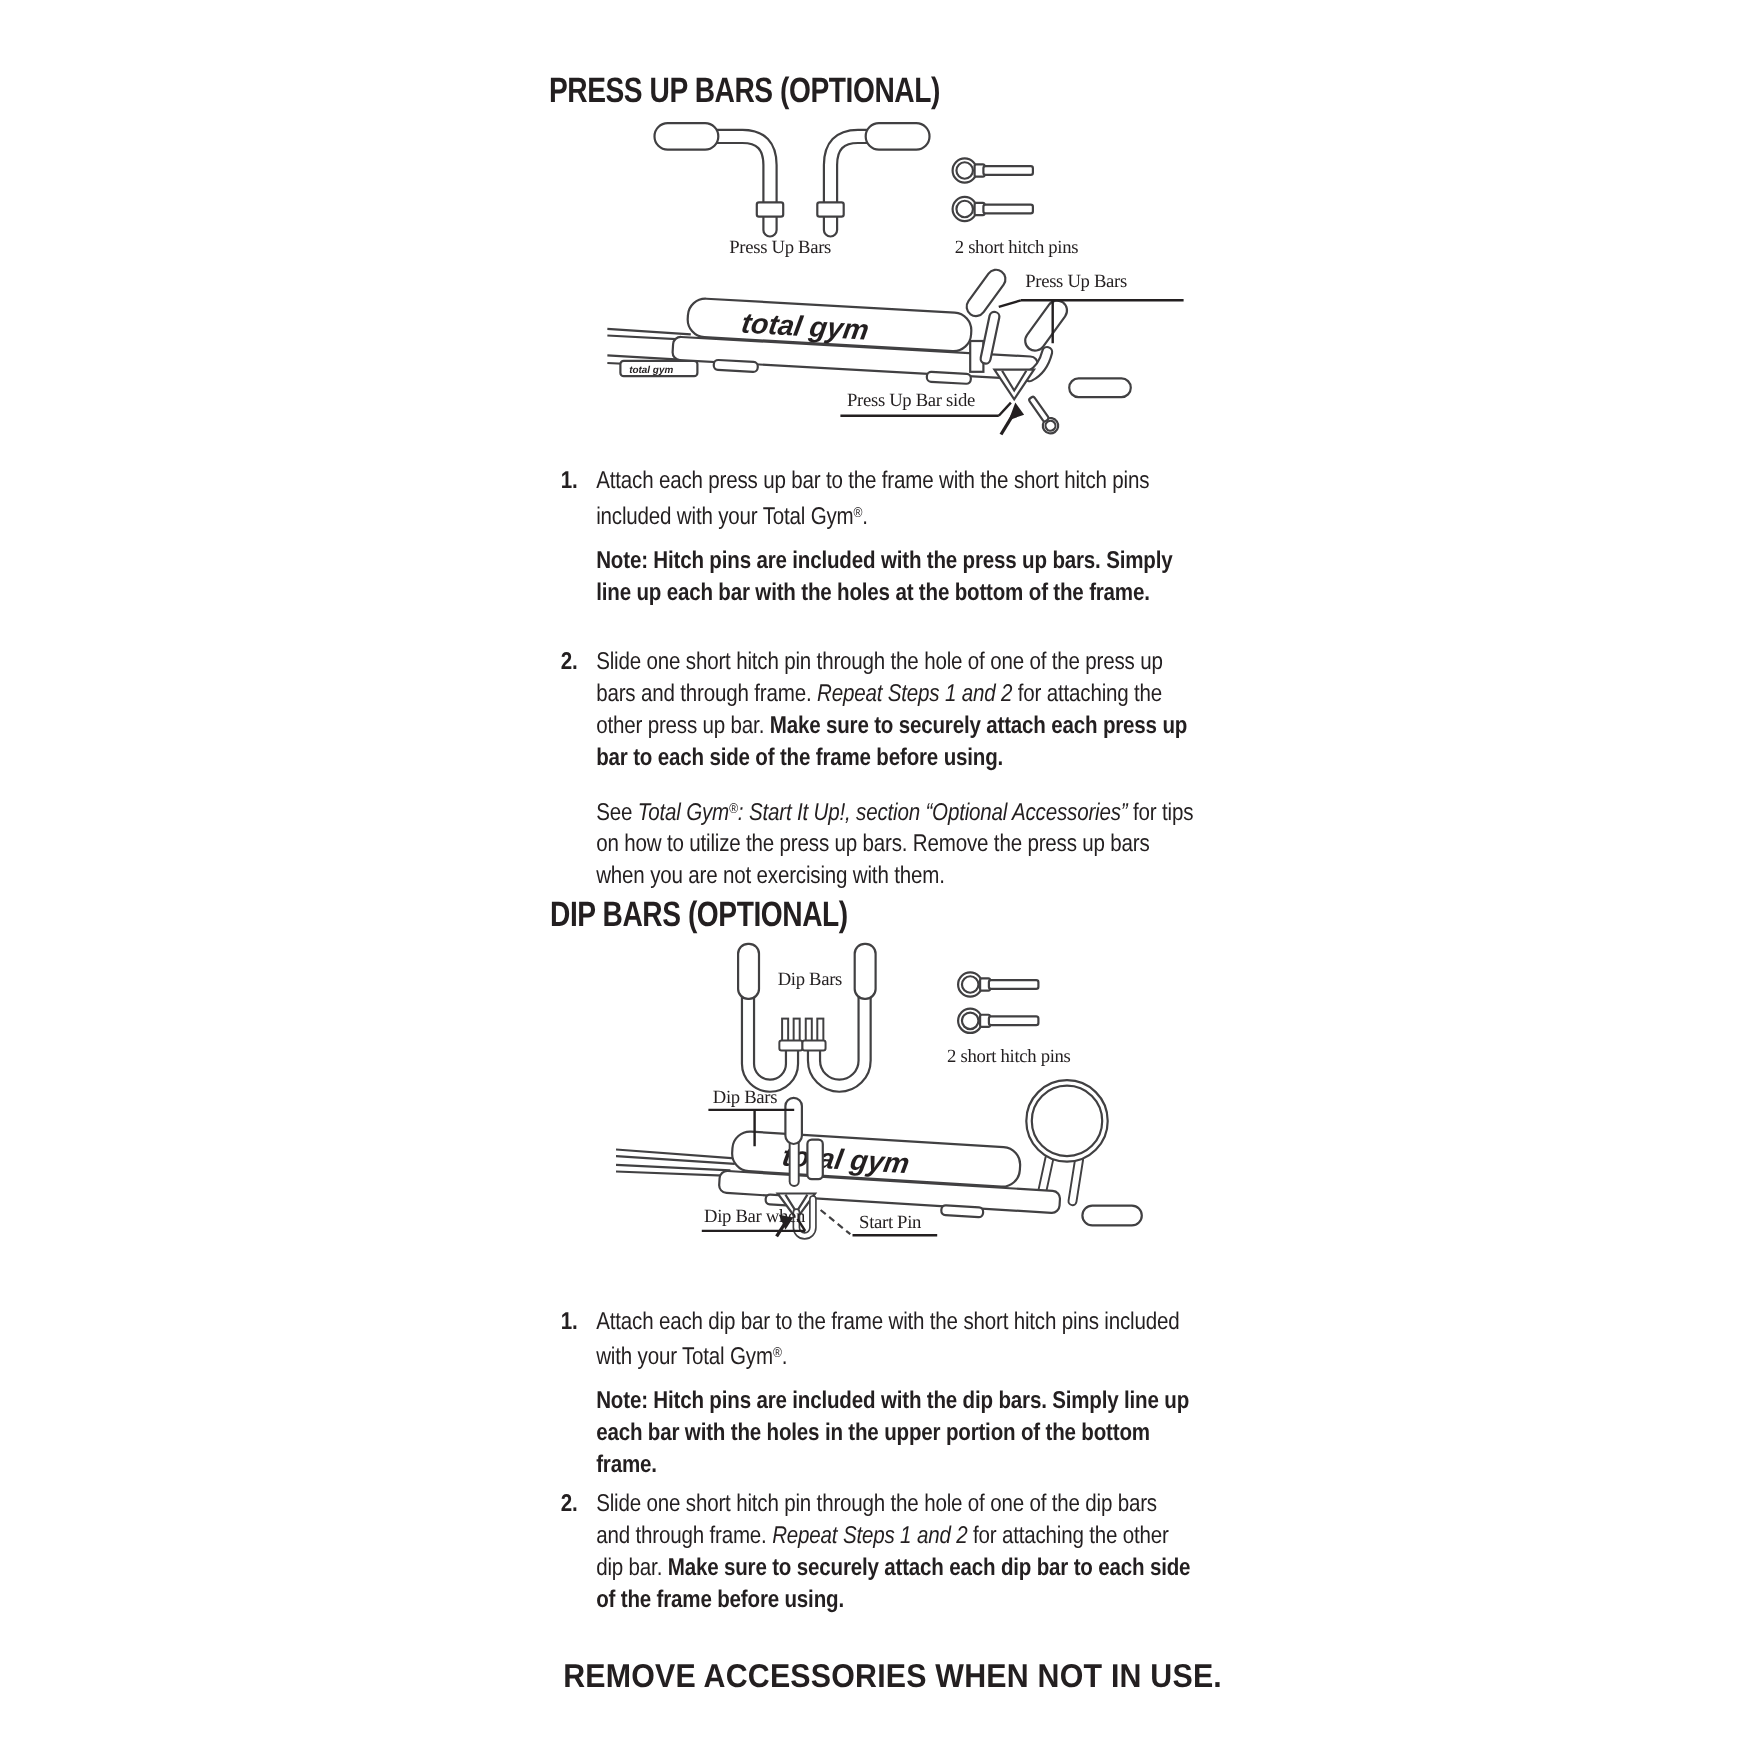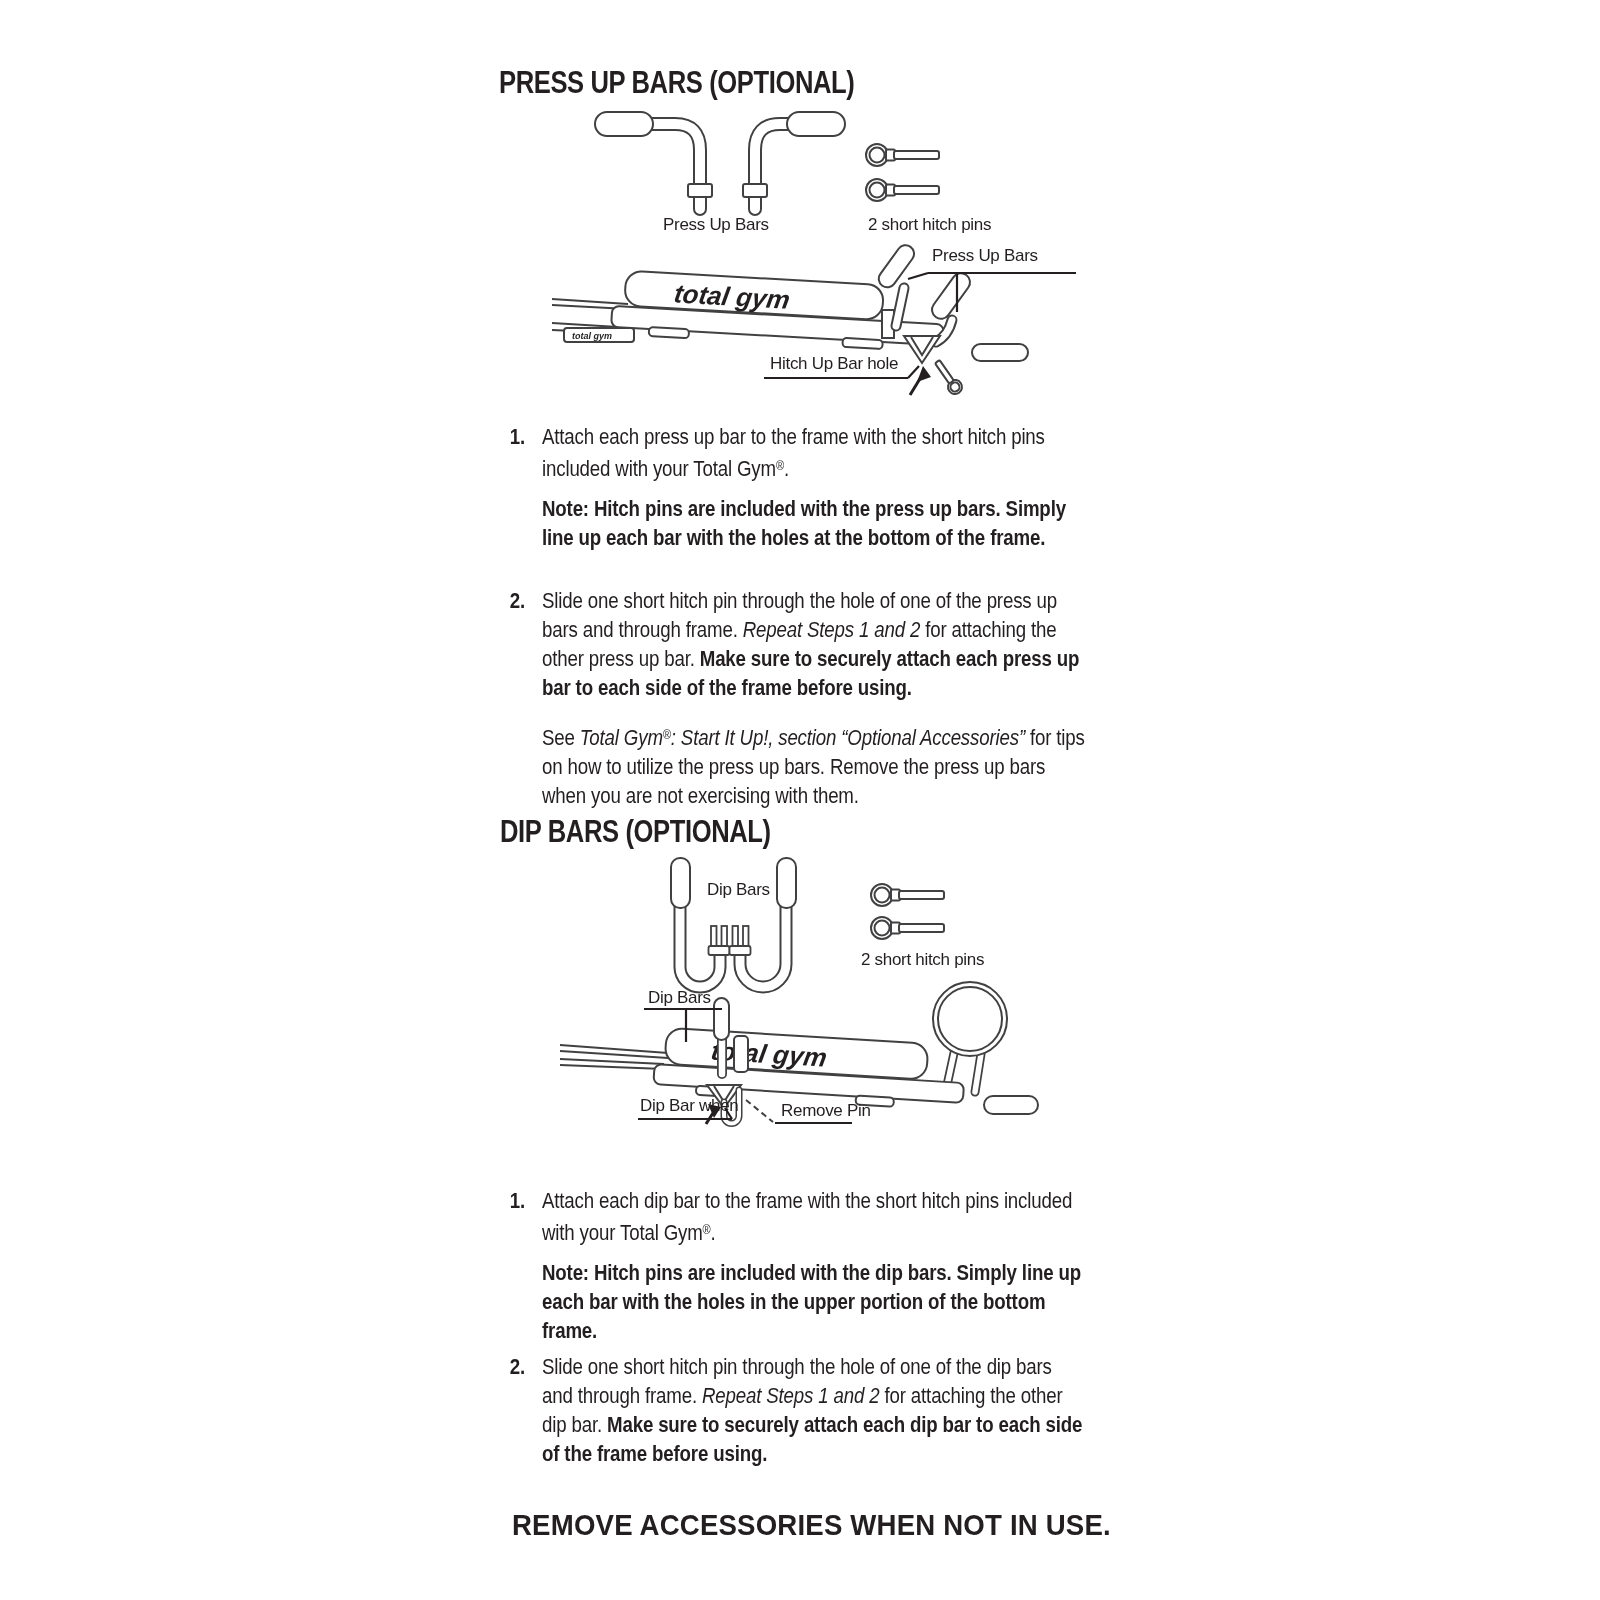--- a/index.html
+++ b/index.html
@@ -22,21 +22,21 @@
   .note { font-weight:700; margin-top:11px; }
   .see  { margin-top:18px; }
   .b  { font-weight:700; }
   .it { font-style:italic; }
   .sup { font-size:13px; vertical-align:6px; }
   
   .fig { position:absolute; }
   .fig svg { position:absolute; left:0; top:0; }
   .fig-label {
     position:absolute; font-size:17px; line-height:19px; letter-spacing:-0.3px;
-    white-space:nowrap; color:#231f20;
+    white-space:nowrap; color:#231f20;font-family:Liberation Serif, serif;
   }
   
   .footer-line {
     position:absolute; left:512px; top:1508px; font-weight:700; font-size:30px;
     letter-spacing:0.2px; white-space:nowrap; transform:scale(0.92,1); transform-origin:0 0;
   }
   
   .ol   { fill:#ffffff; stroke:#414042; stroke-width:2; }
   .olt  { fill:#ffffff; stroke:#414042; stroke-width:1.8; }
   .ln   { fill:none; stroke:#414042; stroke-width:2; }
@@ -142,21 +142,21 @@
 
       <g>
         <line class="lead" x1="376" y1="37" x2="524" y2="37"></line>
         <line class="lead" x1="405" y1="37" x2="405" y2="76"></line>
         <line class="lead" x1="376" y1="37" x2="356" y2="43"></line>
         <line class="lead" x1="212" y1="142" x2="356" y2="142"></line>
         <line class="lead" x1="356" y1="142" x2="367" y2="130"></line>
       </g>
     </svg>
     <div class="fig-label" style="left:380px; top:10px;">Press Up Bars</div>
-    <div class="fig-label" style="left:218px; top:118px;">Hitch Up Bar hole</div>
+    <div class="fig-label" style="left:218px; top:118px;">Press Up Bar side</div>
   </div>
 
   <div class="step" style="left:542px; top:422px;">
     <span class="num">1.</span>
     <div><span>Attach each press up bar to the frame with the short hitch pins included with your Total Gym</span><span class="sup">®</span><span>.</span></div>
     <div class="note">Note: Hitch pins are included with the press up bars. Simply line up each bar with the holes at the bottom of the frame.</div>
   </div>
 
   <div class="step" style="left:542px; top:586px;">
     <span class="num">2.</span>
@@ -260,21 +260,21 @@
       <g>
         <line class="lead" x1="84" y1="59" x2="162" y2="59"></line>
         <line class="lead" x1="126" y1="59" x2="126" y2="92"></line>
         <line class="lead" x1="78" y1="169" x2="172" y2="169"></line>
         <line class="lead" x1="172" y1="169" x2="165" y2="158"></line>
         <line class="lead" x1="215" y1="173" x2="292" y2="173"></line>
       </g>
     </svg>
     <div class="fig-label" style="left:88px; top:38px;">Dip Bars</div>
     <div class="fig-label" style="left:80px; top:146px;">Dip Bar when</div>
-    <div class="fig-label" style="left:221px; top:151px;">Remove Pin</div>
+    <div class="fig-label" style="left:221px; top:151px;">Start Pin</div>
   </div>
 
   <div class="step" style="left:542px; top:1186px;">
     <span class="num">1.</span>
     <div><span>Attach each dip bar to the frame with the short hitch pins included with your Total Gym</span><span class="sup">®</span><span>.</span></div>
     <div class="note">Note: Hitch pins are included with the dip bars. Simply line up each bar with the holes in the upper portion of the bottom frame.</div>
   </div>
 
   <div class="step" style="left:542px; top:1352px;">
     <span class="num">2.</span>

